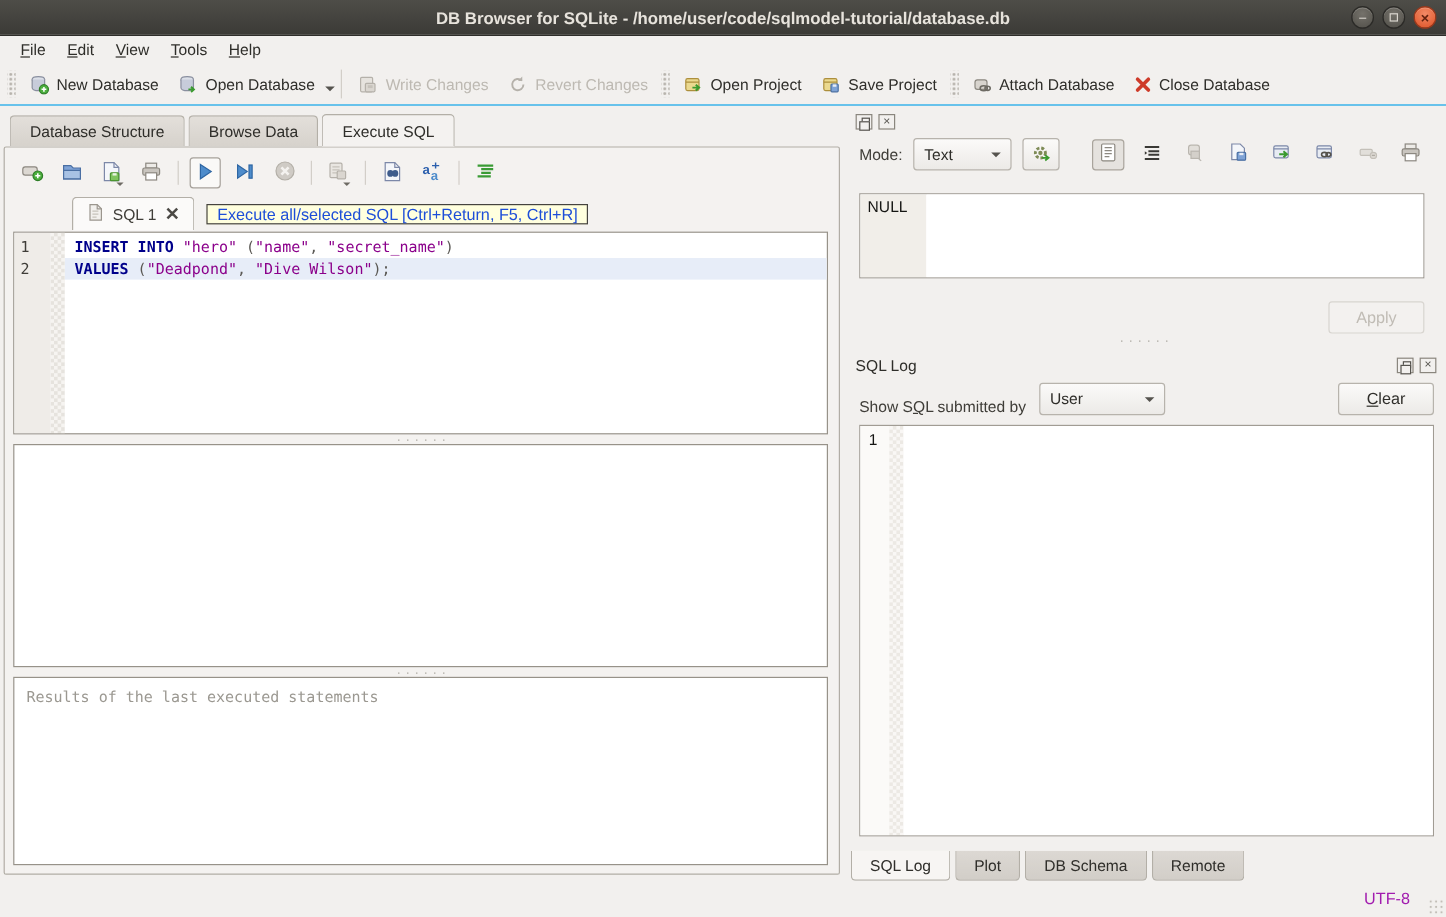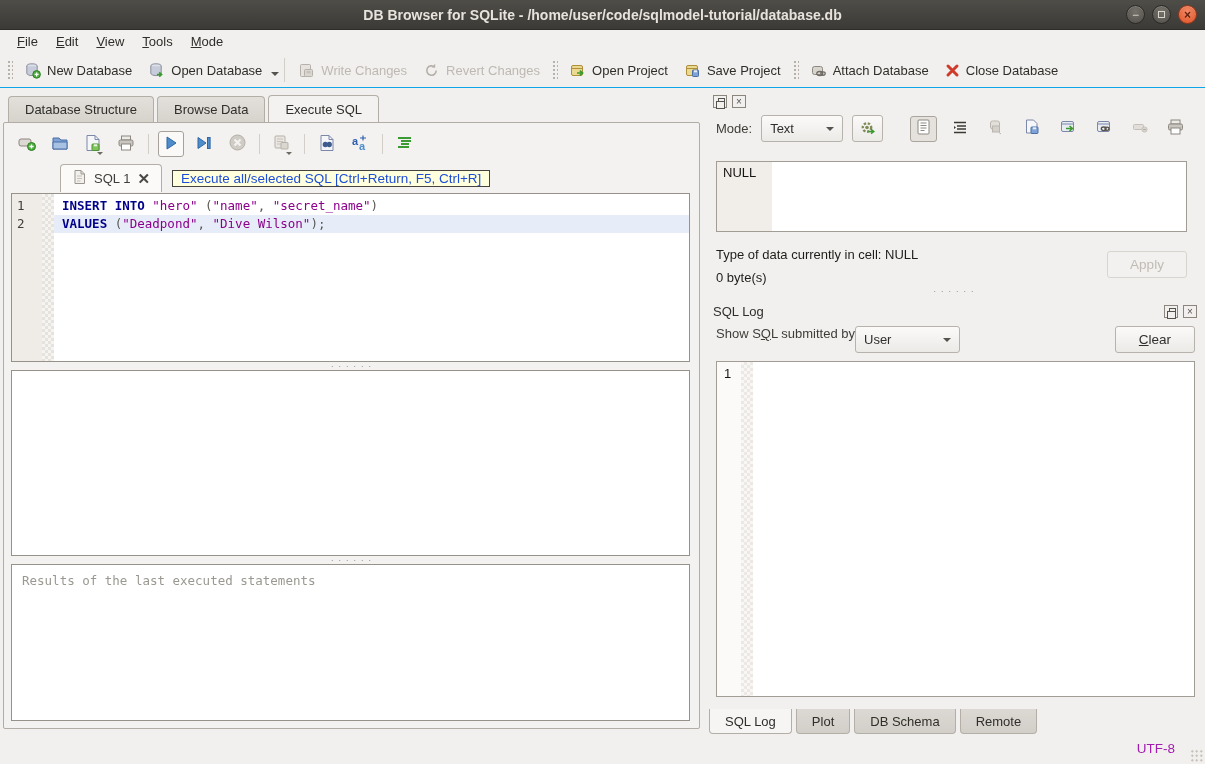--- a/index.html
+++ b/index.html
@@ -125,21 +125,21 @@
     background:linear-gradient(#FBFAF9,#ECEAE7); display:flex; align-items:center; justify-content:center;
     font-size:13.5px; color:#2F2E2A; }
   .btn.disabled { color:#C0BCB5; background:#F3F1EF; border-color:#D8D5D0; }
   .apply-btn { margin-left:auto; margin-top:4px; }
   .clear-btn span { display:inline-block; }
   .clear-btn span::first-letter { text-decoration:underline; }
 
   .dock-splitter { height:12px; display:flex; align-items:center; justify-content:center; }
   .dock-splitter::before { content:"· · · · · ·"; color:#979289; font-size:9px; letter-spacing:1px; line-height:0; }
 
-  .filter-row { display:flex; align-items:flex-start; gap:0; padding:4px 10px 8px 13px; }
+  .filter-row { display:flex; align-items:flex-end; gap:11px; padding:4px 10px 8px 13px; }
   .mn { text-decoration:underline; }
   .log-box { flex:1; margin:0 10px 0 13px; border:1px solid #A19C94; background:#fff; display:flex; }
   .log-gutter { width:24px; background:#FBFAF8; padding:4px 0 0 7px; color:#151513; }
   .log-fold { width:12px;
     background:conic-gradient(#ECE9E4 25%, #F9F7F5 0 50%, #ECE9E4 0 75%, #F9F7F5 0);
     background-size:6px 6px; }
   .log-content { flex:1; background:#fff; }
 
   .bottom-tabs { display:flex; padding-left:6px; margin-top:12px; }
   .btab { height:25px; display:flex; align-items:center; padding:0 15px;
@@ -171,21 +171,21 @@
         <span>×</span>
       </div>
   </div>
 </div>
 
 <div class="menubar">
   <span class="menu-item">File</span>
   <span class="menu-item">Edit</span>
   <span class="menu-item">View</span>
   <span class="menu-item">Tools</span>
-  <span class="menu-item">Mode</span>
+  <span class="menu-item">Help</span>
 </div>
 
 <div class="toolbar">
   <div class="grip"></div>
 
   <div class="tbtn">
     <span>
       <svg width="17" height="17" viewBox="0 0 17 17">
           <ellipse cx="8" cy="4.2" rx="5.2" ry="2.4" fill="#DCE0E8" stroke="#8A8F9F"></ellipse>
           <path d="M2.8 4.2v7c0 1.3 2.3 2.4 5.2 2.4s5.2-1.1 5.2-2.4v-7" fill="#C7CCDA" stroke="#8A8F9F"></path>
@@ -489,24 +489,20 @@
       </div>
     </div>
   </div>
 
   <div class="cell-box">
     <div class="cell-gutter">NULL</div>
     <div class="cell-content"></div>
   </div>
 
   <div class="cell-info-row">
-    <div class="cell-info-col">
-      <span>Type of data currently in cell: NULL</span>
-      <span>0 byte(s)</span>
-    </div>
     <div class="btn disabled apply-btn">Apply</div>
   </div>
 
   <div class="dock-splitter"></div>
 
   <div class="dock-title-row">
     <span class="dock-title">SQL Log</span>
     <span class="dock-btns">
       <span class="dock-btn">
           <span class="float-glyph"></span>

